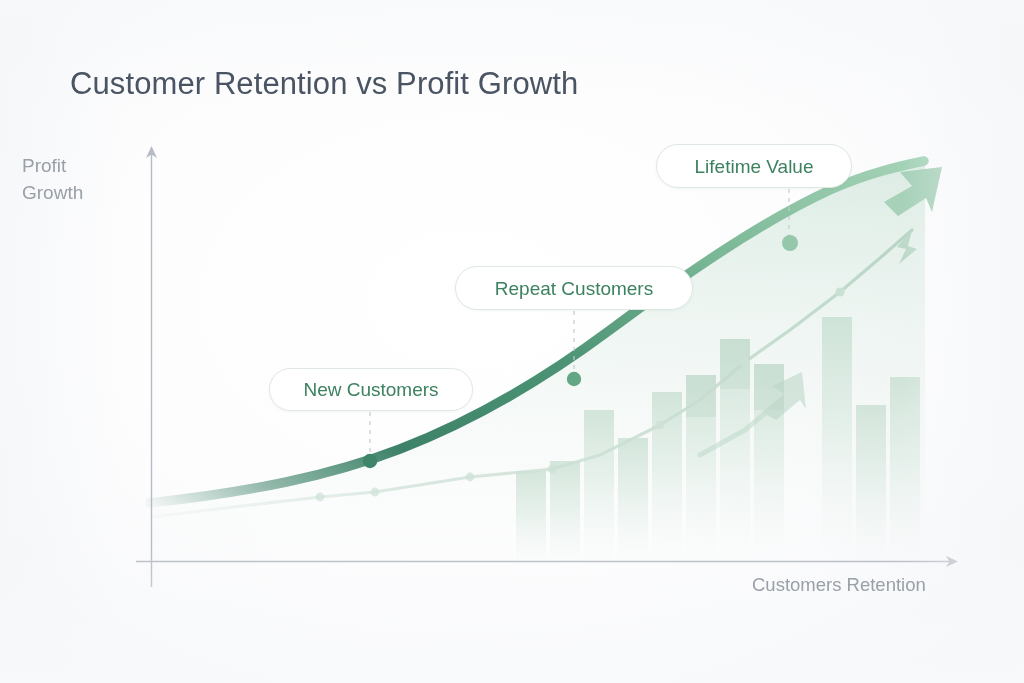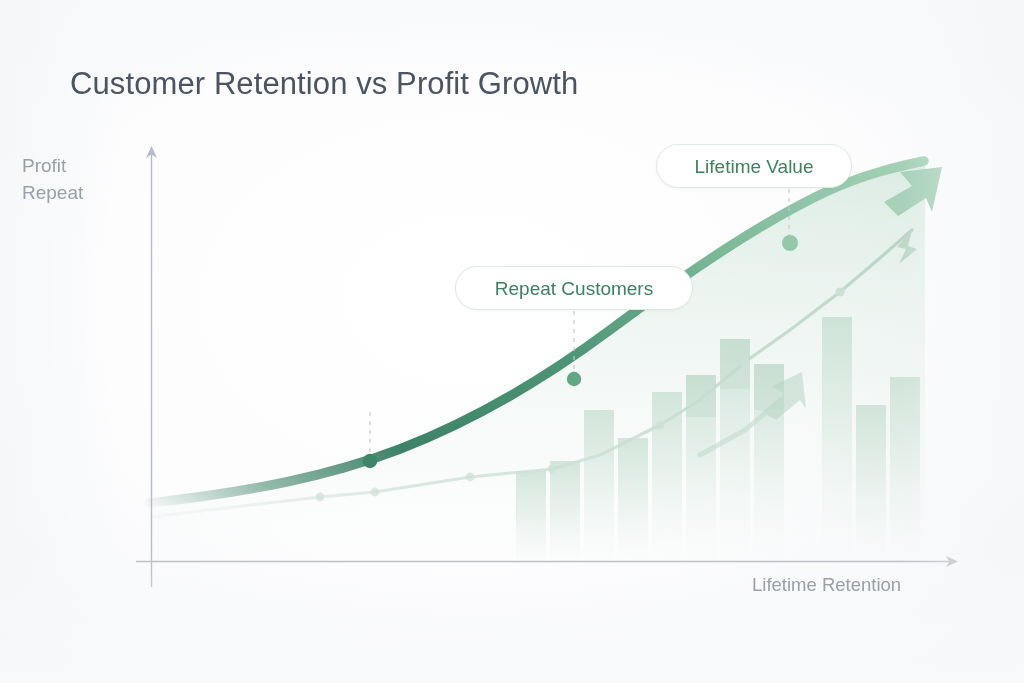--- a/index.html
+++ b/index.html
@@ -101,24 +101,24 @@
 </style>
 </head>
 <body>
 
 <div id="canvas">
 
   <div id="chart-title">Customer Retention vs Profit Growth</div>
 
   <div id="ylabel">
     <span>Profit</span><br>
-    <span>Repeat</span>
+    <span>Growth</span>
   </div>
 
-  <div id="xlabel">Lifetime Retention</div>
+  <div id="xlabel">Customers Retention</div>
 
   <svg id="plot" width="1024" height="683" viewBox="0 0 1024 683">
     <defs>
 
       <linearGradient id="mainStroke" x1="0" y1="1" x2="1" y2="0" gradientUnits="objectBoundingBox">
         <stop offset="0.00" stop-color="#3d8268" stop-opacity="0.05"></stop>
         <stop offset="0.10" stop-color="#3d8268" stop-opacity="0.55"></stop>
         <stop offset="0.24" stop-color="#3d8268" stop-opacity="1"></stop>
         <stop offset="0.48" stop-color="#4d9476" stop-opacity="1"></stop>
         <stop offset="0.72" stop-color="#79b795" stop-opacity="1"></stop>
@@ -241,18 +241,19 @@
     <g stroke="#b7bcc4" fill="none">
 
       <line x1="151.5" y1="152" x2="151.5" y2="587" stroke-width="1.4"></line>
       <path d="M 151.5 146 L 146 158 L 151.5 154.5 L 157 158 Z" fill="#b7bcc4" stroke="none"></path>
 
       <line x1="136" y1="561.5" x2="952" y2="561.5" stroke-width="1.4"></line>
       <path d="M 958 561.5 L 946 556 L 949.5 561.5 L 946 567 Z" fill="#b7bcc4" stroke="none"></path>
     </g>
   </svg>
 
+  <div id="pill-new" class="pill">New Customers</div>
 
   <div id="pill-repeat" class="pill">Repeat Customers</div>
 
   <div id="pill-lifetime" class="pill">Lifetime Value</div>
 
 </div>
 
 </body></html>

